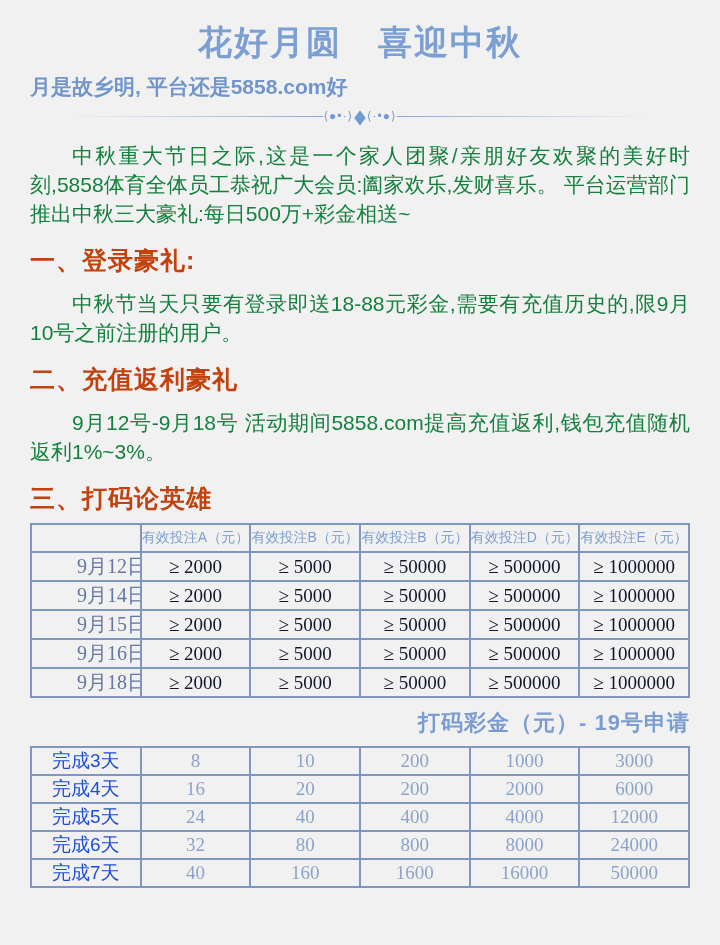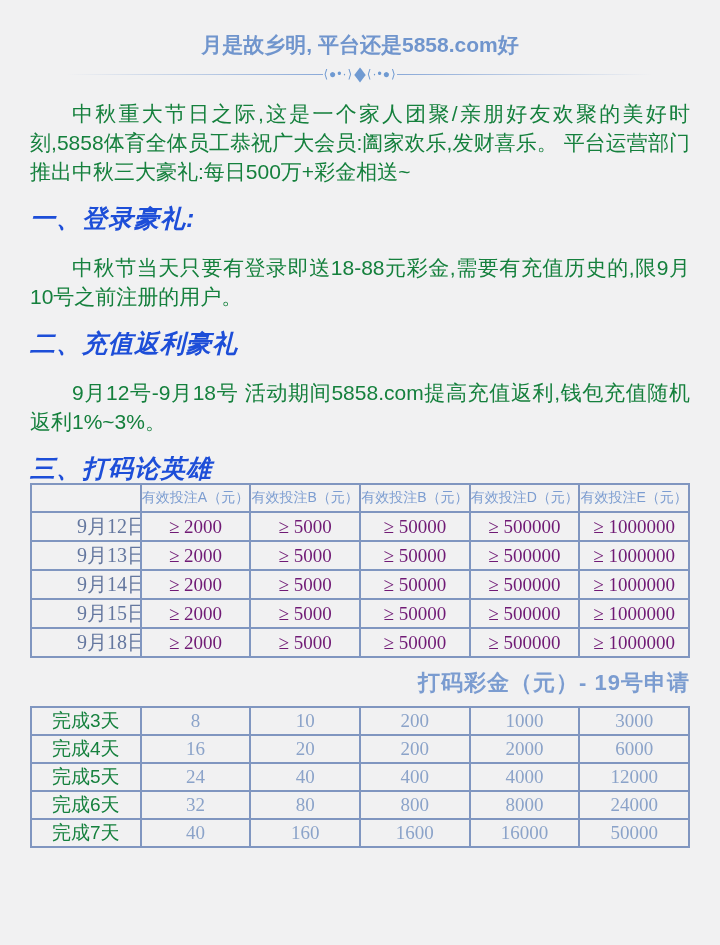--- a/index.html
+++ b/index.html
@@ -16,21 +16,21 @@
     margin: 2px 0 0 0;
     text-align: center;
     font-size: 34px;
     font-weight: bold;
     color: #7b9ed3;
     letter-spacing: 2px;
     line-height: 40px;
   }
   .subtitle {
     margin: 13px 0 0 0;
-    text-align: center;
+    text-align: left;
     font-size: 21px;
     font-weight: bold;
     color: #7095cd;
     line-height: 24px;
   }
 
   .divider {
     margin-top: 8px;
     height: 18px;
     display: flex;
@@ -45,33 +45,33 @@
   .orn-diamond { font-size: 15px; transform: scaleY(1.3); display: inline-block; margin: 0 1px; line-height: 18px; }
 
   .intro, .sec-body {
     margin: 16px 0 0 0;
     font-size: 21px;
     line-height: 29px;
     color: #15803d;
     text-align: justify;
     text-indent: 2em;
   }
-  .sec-body { margin-top: 20px; }
+  .sec-body { margin-top: 14px; }
   .sec-heading {
     margin: 17px 0 0 0;
     font-size: 25px;
     font-weight: bold;
-    color: #1d4ed8;
+    color: #c2410c;
     letter-spacing: 1px;
     line-height: 30px;
-    font-style: italic;
   }
 
   table {
     width: 660px;
+    margin-top: 10px;
     border-collapse: collapse;
     table-layout: fixed;
   }
   td {
     border: 2px solid #8096c0;
     text-align: center;
     white-space: nowrap;
     overflow: hidden;
     padding: 0;
   }
@@ -85,49 +85,50 @@
     height: 27px;
     font-family: "Liberation Serif", serif;
     font-size: 20px;
     color: #64779f;
     padding-left: 45px;
   }
   .t1 .value-cell {
     height: 27px;
     font-family: "Liberation Serif", serif;
     font-size: 19px;
-    color: #701a75;
+    color: #0f172a;
   }
   .caption {
     margin-top: 12px;
     text-align: right;
     font-size: 22px;
     font-weight: bold;
     color: #7b9cd0;
     letter-spacing: 1px;
     line-height: 26px;
   }
   .t2 { margin-top: 10px; }
   .t2 .label-cell {
     height: 24px;
     font-size: 19px;
-    color: #15803d;
+    color: #1d4ed8;
   }
   .t2 .value-cell {
     height: 24px;
     font-family: "Liberation Serif", serif;
     font-size: 19px;
     color: #8ba3c9;
   }
 </style>
 </head>
 <body>
 
 <div class="page">
 
+  <h1 class="title">花好月圆　喜迎中秋</h1>
   <h2 class="subtitle">月是故乡明, 平台还是5858.com好</h2>
 
   <div class="divider">
     <span class="line left"></span>
     <span class="orn-part">⟨●•·⟩</span>
     <span class="orn-diamond">◆</span>
     <span class="orn-part">⟨·•●⟩</span>
     <span class="line right"></span>
   </div>
 
@@ -155,37 +156,37 @@
     <tbody>
         <tr>
           <td class="label-cell">9月12日</td>
           <td class="value-cell">≥ 2000</td>
           <td class="value-cell">≥ 5000</td>
           <td class="value-cell">≥ 50000</td>
           <td class="value-cell">≥ 500000</td>
           <td class="value-cell">≥ 1000000</td>
         </tr>
         <tr>
-          <td class="label-cell">9月13日</td>
-          <td class="value-cell">≥ 2000</td>
-          <td class="value-cell">≥ 5000</td>
-          <td class="value-cell">≥ 50000</td>
-          <td class="value-cell">≥ 500000</td>
-          <td class="value-cell">≥ 1000000</td>
-        </tr>
-        <tr>
           <td class="label-cell">9月14日</td>
           <td class="value-cell">≥ 2000</td>
           <td class="value-cell">≥ 5000</td>
           <td class="value-cell">≥ 50000</td>
           <td class="value-cell">≥ 500000</td>
           <td class="value-cell">≥ 1000000</td>
         </tr>
         <tr>
           <td class="label-cell">9月15日</td>
+          <td class="value-cell">≥ 2000</td>
+          <td class="value-cell">≥ 5000</td>
+          <td class="value-cell">≥ 50000</td>
+          <td class="value-cell">≥ 500000</td>
+          <td class="value-cell">≥ 1000000</td>
+        </tr>
+        <tr>
+          <td class="label-cell">9月16日</td>
           <td class="value-cell">≥ 2000</td>
           <td class="value-cell">≥ 5000</td>
           <td class="value-cell">≥ 50000</td>
           <td class="value-cell">≥ 500000</td>
           <td class="value-cell">≥ 1000000</td>
         </tr>
         <tr>
           <td class="label-cell">9月18日</td>
           <td class="value-cell">≥ 2000</td>
           <td class="value-cell">≥ 5000</td>

